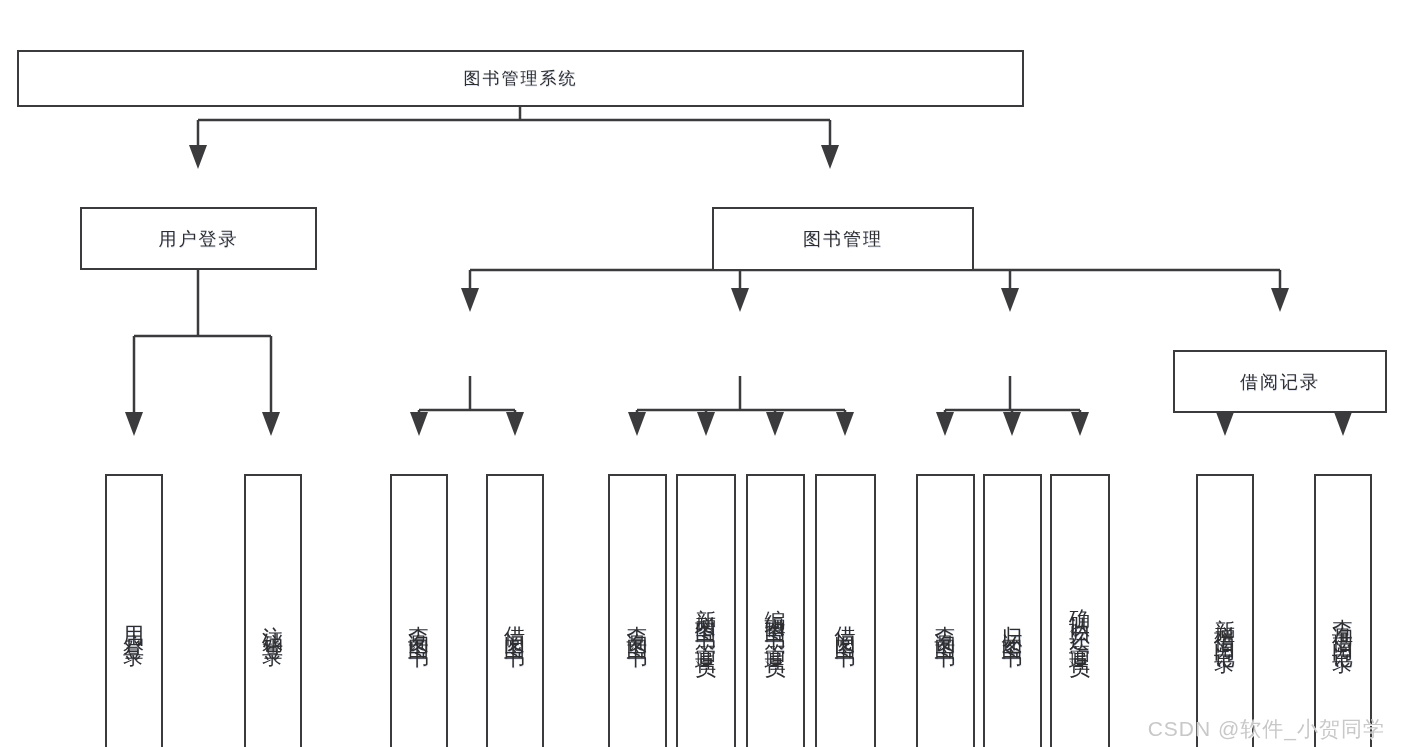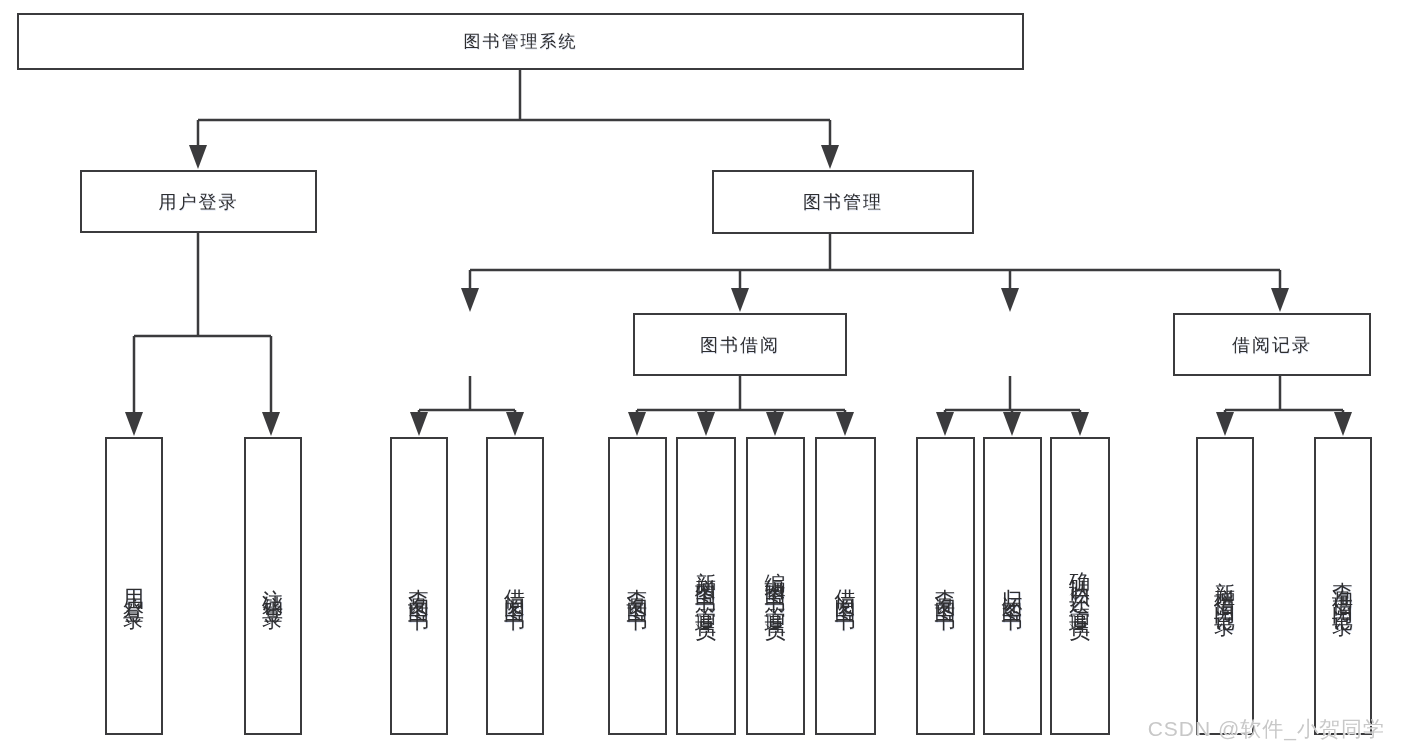--- a/index.html
+++ b/index.html
@@ -24,20 +24,21 @@
   .node, .vnode {
     position: absolute;
     box-sizing: border-box;
     background: #ffffff;
     border: 2.5px solid #3b3b3d;
     display: flex;
     align-items: center;
     justify-content: center;
     z-index: 2;
     color: #2e2e30;
+    margin-top: 37px;
   }
   .node span {
     font-size: 18px;
     letter-spacing: 2px;
     white-space: nowrap;
     text-shadow: 0.5px 0.5px 0 rgba(90,120,200,0.18);
   }
   .node.root span {
     font-size: 17px;
   }
@@ -142,24 +143,21 @@
     <span>图书管理系统</span>
   </div>
 
   <div class="node" style="left:80px;top:170px;width:237px;height:63px">
     <span>用户登录</span>
   </div>
   <div class="node" style="left:712px;top:170px;width:262px;height:64px">
     <span>图书管理</span>
   </div>
 
-  <div class="node" style="left:633px;top:313px;width:214px;height:63px">
-    <span>图书借阅</span>
-  </div>
-  <div class="node" style="left:1173px;top:313px;width:198px;height:63px">
+  <div class="node" style="left:1173px;top:313px;width:214px;height:63px">
     <span>借阅记录</span>
   </div>
 
   <div class="vnode" style="left:105px;top:437px;width:58px;height:298px">
     <span>用户登录</span>
   </div>
   <div class="vnode" style="left:244px;top:437px;width:58px;height:298px">
     <span>注销登录</span>
   </div>
 

